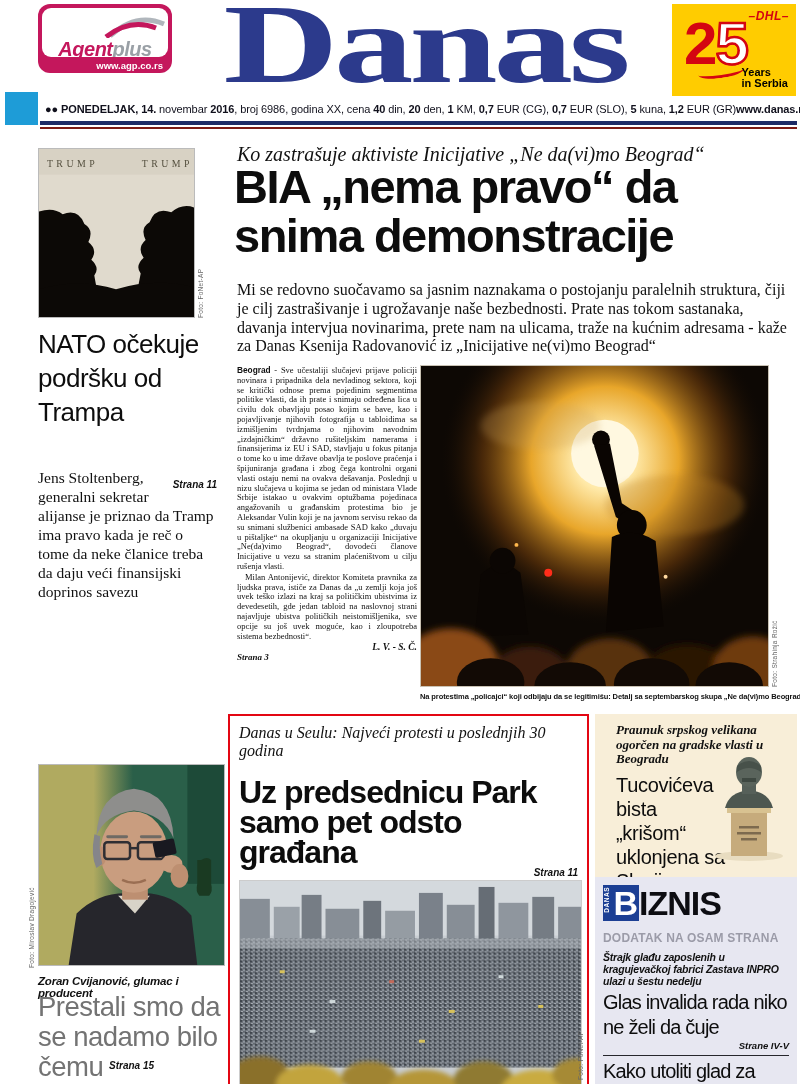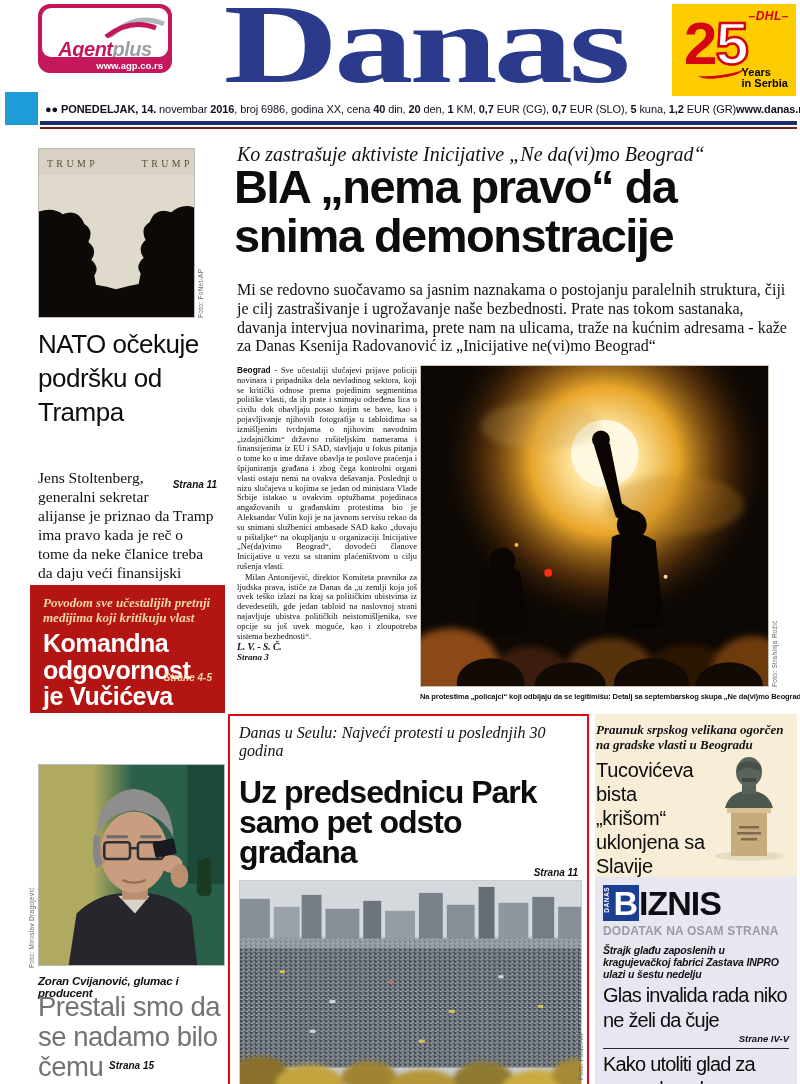--- a/index.html
+++ b/index.html
@@ -36,21 +36,21 @@
   #rule-navy{left:40px;top:121px;width:757px;height:4px;background:#1d2b66}
   #rule-red{left:40px;top:127px;width:757px;height:2px;background:#7c1a14}
 
   
   #m-kicker{left:237px;top:143px;width:545px;font-family:"Liberation Serif",serif;font-style:italic;font-size:20px}
   #m-headline{left:234px;top:162px;width:548px;font-size:47px;line-height:49px;font-weight:bold;letter-spacing:-1.5px;color:#0d0d0d}
   #m-lede{left:237px;top:281px;width:558px;font-family:"Liberation Serif",serif;font-size:16px;line-height:18.8px}
   #m-bodycol{left:237px;top:366px;width:180px;height:332px;font-family:"Liberation Serif",serif;font-size:8.5px;line-height:9.8px;text-align:justify}
   .lead-in{font-family:"Liberation Sans",sans-serif;font-weight:bold;font-size:8.3px}
   #m-body2{text-indent:8px;margin-top:1px}
-  #m-byline{text-align:left;font-family:"Liberation Serif",serif;font-weight:bold;font-style:italic;font-size:9.5px;margin-top:2px}
+  #m-byline{text-align:right;font-family:"Liberation Serif",serif;font-weight:bold;font-style:italic;font-size:9.5px;margin-top:2px}
   #m-pageref{text-align:left;font-weight:bold;font-style:italic;font-size:9px}
   #m-photo{left:420px;top:365px;width:349px;height:322px;border:1px solid #c9c2b4}
   #m-caption{left:420px;top:692px;width:378px;font-size:7.5px;font-weight:bold;letter-spacing:-0.1px;white-space:nowrap}
 
   .vcredit{position:absolute;writing-mode:vertical-rl;transform:rotate(180deg);font-size:6.5px;color:#666;letter-spacing:0.3px;white-space:nowrap}
   #credit-main{left:771px;top:583px;height:104px}
   #credit-trump{left:197px;top:215px;height:103px}
   #credit-zoran{left:28px;top:878px;height:90px}
   #credit-seoul{left:577px;top:980px;height:100px}
 
@@ -76,32 +76,32 @@
   #prestali-ref{left:38px;top:1060px;width:187px;text-align:center;font-weight:bold;font-style:italic;font-size:10px}
 
   
   #seoul-box{left:228px;top:714px;width:361px;height:374px;border:2.5px solid #e30613;background:#fff;padding:6px 9px}
   .sb-kicker{font-family:"Liberation Serif",serif;font-style:italic;font-size:16px;line-height:18px;margin-top:2px}
   .sb-headline{font-size:32px;line-height:30px;font-weight:bold;letter-spacing:-1px;margin-top:17px;width:300px;color:#0d0d0d}
   .sb-ref{text-align:right;font-weight:bold;font-style:italic;font-size:10px;margin-top:0}
   .sb-photo{margin-top:2px;width:343px;height:250px;border:1px solid #ccc}
 
   
-  #bust-box{left:595px;top:714px;width:202px;height:188px;background:#f8eed8;padding:9px 1px;overflow:hidden}
+  #bust-box{left:595px;top:714px;width:202px;height:188px;background:#f8eed8;padding:9px 21px;overflow:hidden}
   .bb-kicker{font-family:"Liberation Serif",serif;font-weight:bold;font-style:italic;font-size:13px;line-height:14.5px}
   .bb-headline{font-size:20px;line-height:24px;margin-top:6px;width:112px;letter-spacing:-0.3px;color:#0d0d0d}
   .bb-photo{position:absolute;right:8px;top:36px}
 
   #biznis-box{left:595px;top:877px;width:202px;height:210px;background:#e7e7f1;padding:8px 8px 4px}
   .bz-logo-row{display:flex;align-items:flex-start;height:38px}
   .bz-blue{width:36px;height:36px;background:#1c3f94;position:relative;flex:none}
   .bz-vertical{position:absolute;left:0px;top:2px;writing-mode:vertical-rl;transform:rotate(180deg);font-size:6.5px;color:#fff;font-weight:bold;letter-spacing:0.5px}
   .bz-b{position:absolute;right:1px;top:1px;color:#fff;font-size:34px;line-height:34px;font-weight:bold}
   .bz-rest{font-size:34px;line-height:36px;font-weight:bold;color:#0d0d12;letter-spacing:-1px}
-  .bz-sub{color:#9b9ba8;font-weight:bold;font-size:12px;letter-spacing:0.2px;margin-top:1px}
+  .bz-sub{color:#9b9ba8;font-weight:bold;font-size:12px;letter-spacing:0.2px;margin-top:8px}
   .bz-kicker{font-weight:bold;font-style:italic;font-size:10.5px;line-height:12px;margin-top:6px;letter-spacing:-0.2px}
   .bz-headline{font-size:20px;line-height:25px;margin-top:3px;letter-spacing:-0.8px;color:#0d0d0d}
   .bz-ref{text-align:right;font-weight:bold;font-style:italic;font-size:9.5px}
   .bz-div{border-top:1.5px solid #26262c;margin:4px 0 2px}
 </style>
 </head>
 <body>
 
 <div class="page">
 
@@ -207,25 +207,20 @@
     </g>
   </svg>
   <div class="vcredit" id="credit-trump">Foto: FoNet-AP</div>
 
   <div class="abs" id="nato-headline">NATO očekuje podršku od Trampa</div>
   <div class="abs" id="nato-summary">
     <span class="inline-pref">Strana 11</span>
     <span>Jens Stoltenberg, generalni sekretar alijanse je priznao da Tramp ima pravo kada je reč o tome da neke članice treba da daju veći finansijski doprinos savezu</span>
   </div>
 
-  <div class="abs" id="red-box">
-    <div class="rb-kicker">Povodom sve učestalijih pretnji medijima koji kritikuju vlast</div>
-    <div class="rb-headline">Komandna odgovornost je Vučićeva</div>
-    <div class="rb-ref">Strane 4-5</div>
-  </div>
 
 
   <svg class="abs" id="zoran-photo" viewBox="0 0 187 202" preserveAspectRatio="none">
     <defs>
       <linearGradient id="zg" x1="0" y1="0" x2="1" y2="0">
         <stop offset="0%" stop-color="#b0aa60"></stop>
         <stop offset="100%" stop-color="#2a5f49"></stop>
       </linearGradient>
     </defs>
     <rect width="187" height="202" fill="#2a5f49"></rect>

